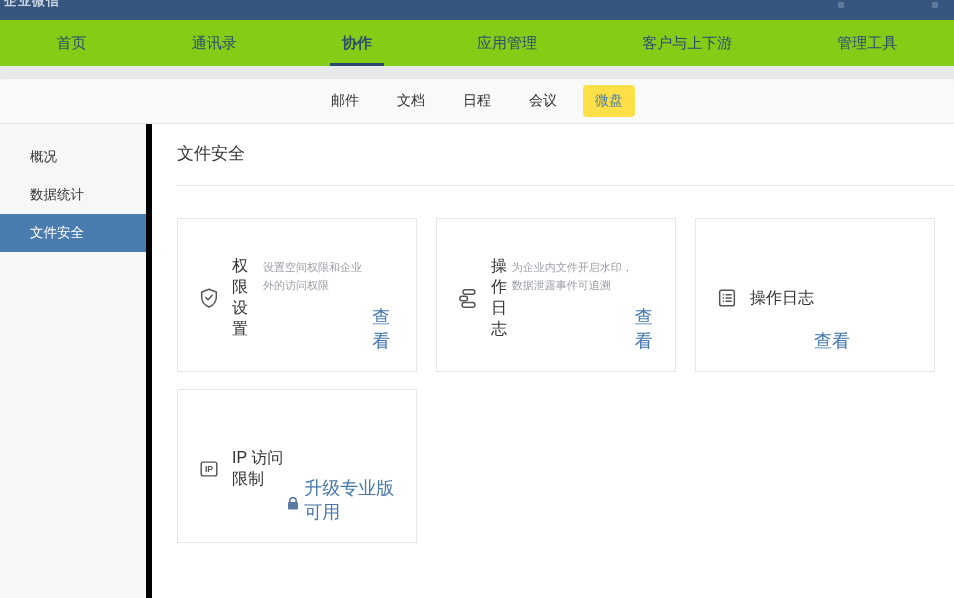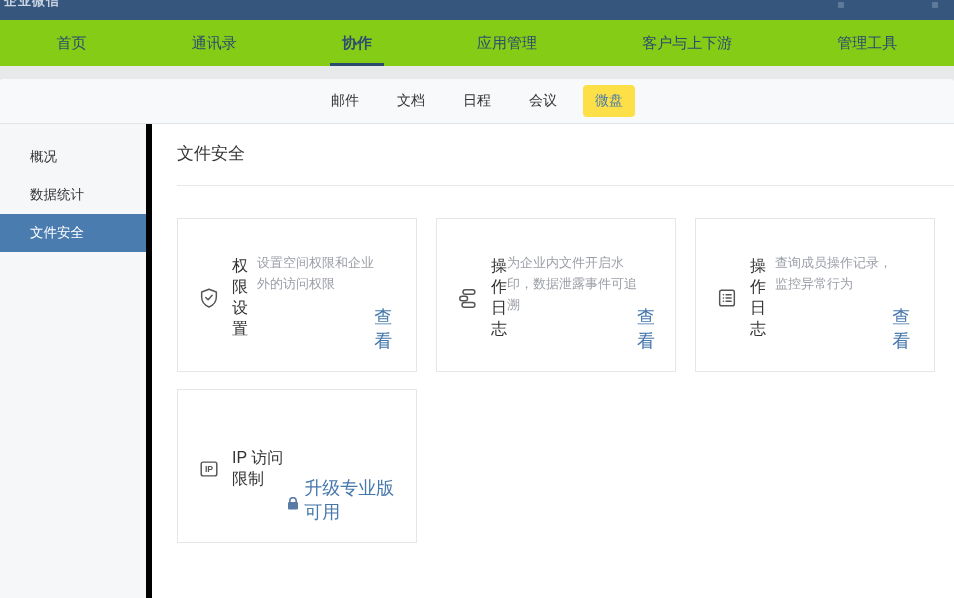--- a/index.html
+++ b/index.html
@@ -65,21 +65,21 @@
   .title-divider { height:1px; background:#e8e8ea; margin-right:0; }
   .cards { margin-top:32px; display:flex; flex-wrap:wrap; gap:17px 19px; width:760px; }
   .card {
     width:240px; height:154px; background:#fff; border:1px solid #e6e6e6;
     padding:24px 20px 18px 20px; display:flex; flex-direction:row;
   }
   .card-head { display:flex; align-items:center; gap:12px; }
   .card-head .cicon { width:22px; height:22px; color:#6d28d9; flex-shrink:0; display:flex; }
   .cicon svg { width:22px; height:22px; }
   .card-title { font-size:16px; color:#333; }
-  .card-desc { font-size:13px; color:#9a9ea6; line-height:1.6; margin-top:10px; }
+  .card-desc { font-size:11px; color:#9a9ea6; line-height:1.6; margin-top:16px; }
   .card-action {
     margin-top:auto; font-size:18px; color:#4678ad; cursor:pointer;
     display:flex; align-items:center; gap:5px;
   }
   .card-action .lock { width:12px; height:13px; display:none; }
   .card-action.locked .lock { display:inline-block; }
   .lock svg { width:12px; height:13px; fill:#5a7ba6; }
 </style>
 </head>
 <body>
@@ -162,21 +162,20 @@
       <line x1="8" y1="8.5" x2="8.2" y2="8.5"></line>
       <line x1="11" y1="8.5" x2="16.5" y2="8.5"></line>
       <line x1="8" y1="12" x2="8.2" y2="12"></line>
       <line x1="11" y1="12" x2="16.5" y2="12"></line>
       <line x1="8" y1="15.5" x2="8.2" y2="15.5"></line>
       <line x1="11" y1="15.5" x2="16.5" y2="15.5"></line>
     </svg>
             </span>
       <span class="card-title">操作日志</span>
     </div>
-    <div class="card-desc">查询成员操作记录，监控异常行为</div>
     <div class="card-action">
 
       <span class="action-label">查看</span>
     </div>
   </div>
         <div class="card">
     <div class="card-head">
       <span class="cicon">
               <svg viewBox="0 0 24 24" fill="none" stroke="#555" stroke-width="1.6">
       <rect x="3.5" y="4.5" width="17" height="15" rx="2"></rect>

